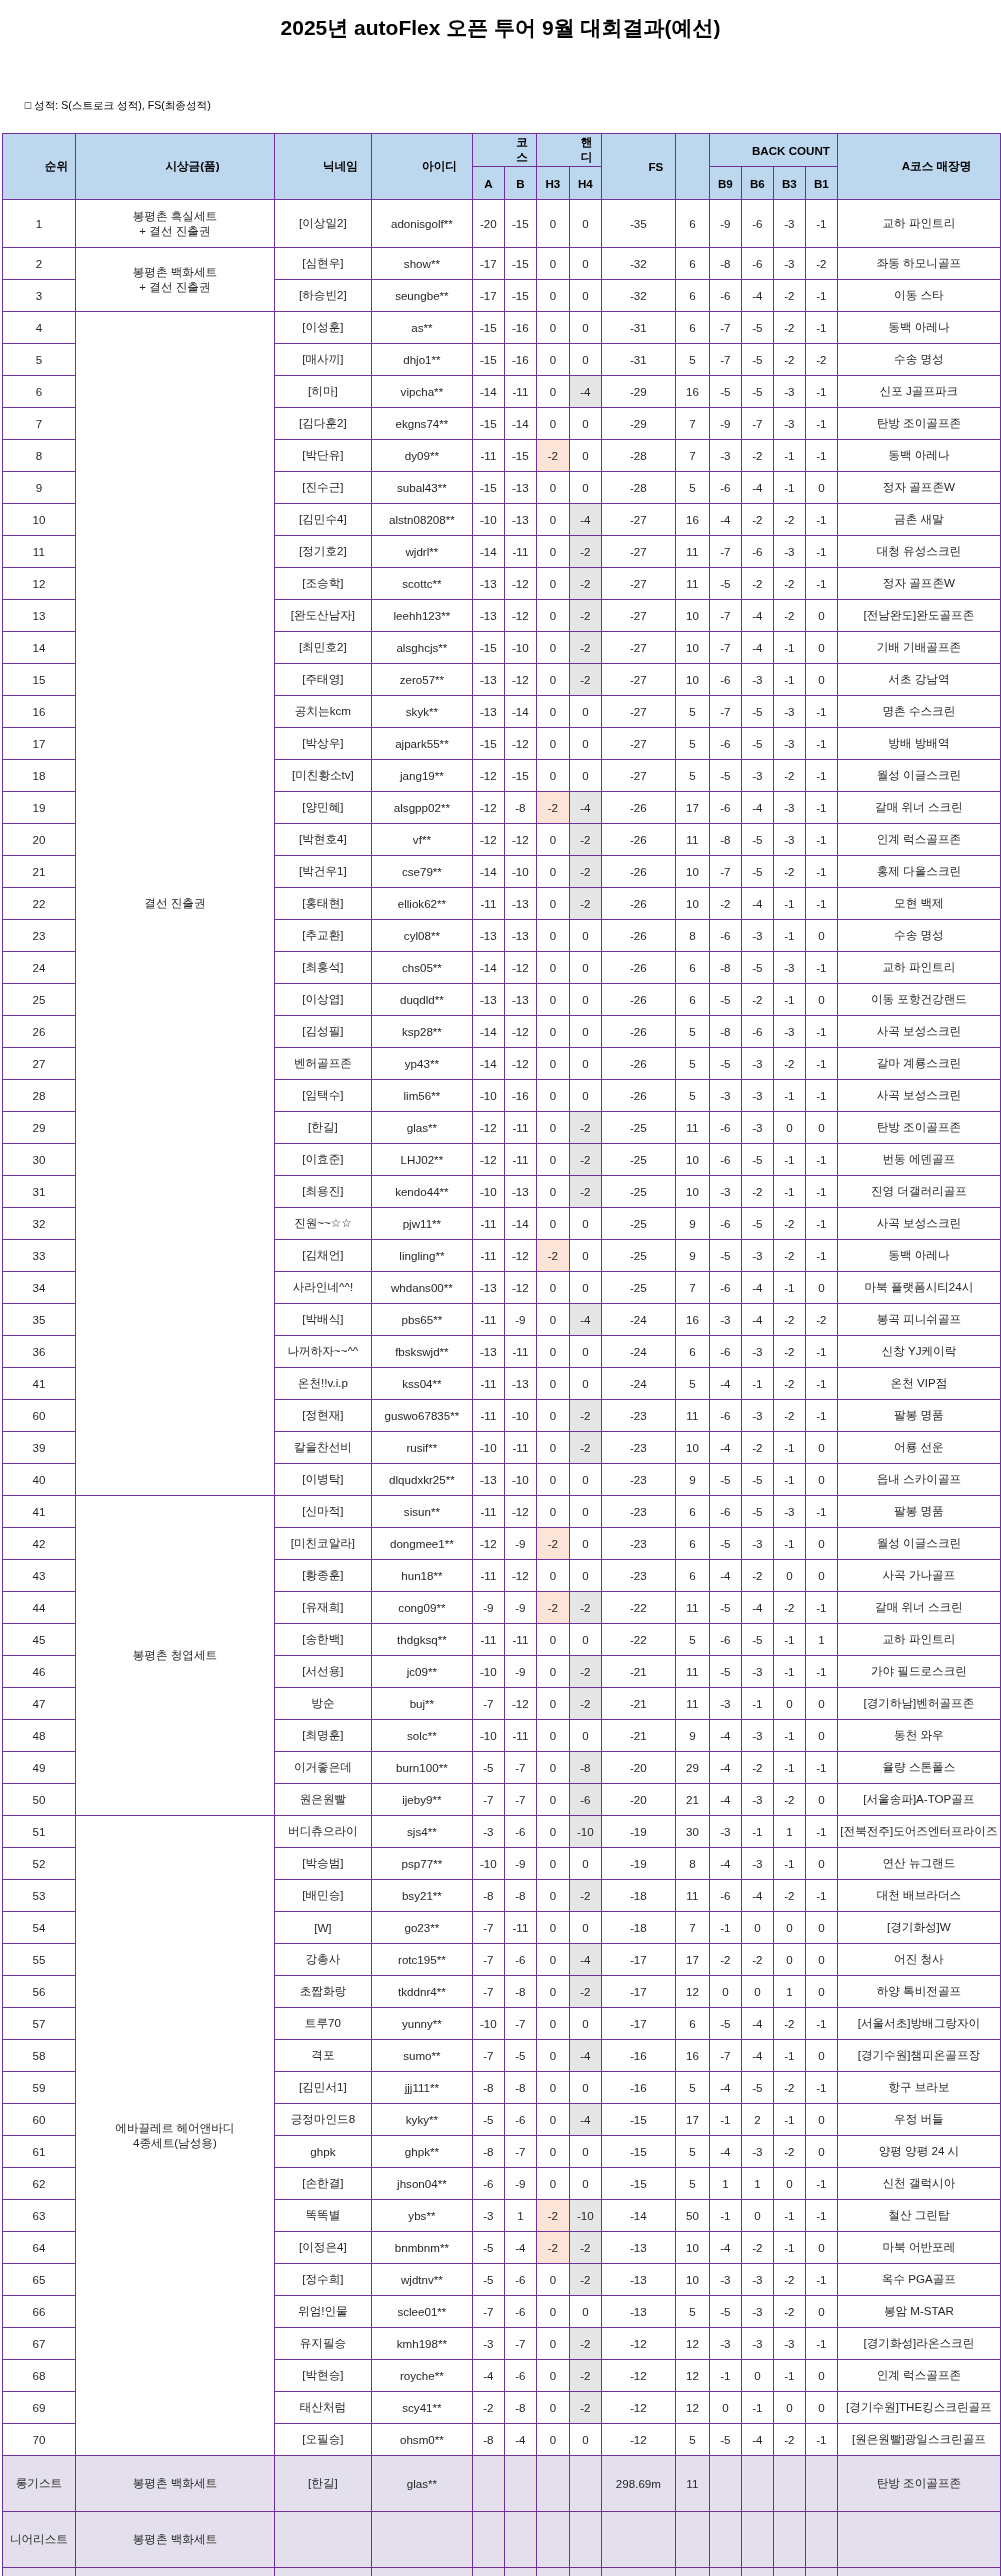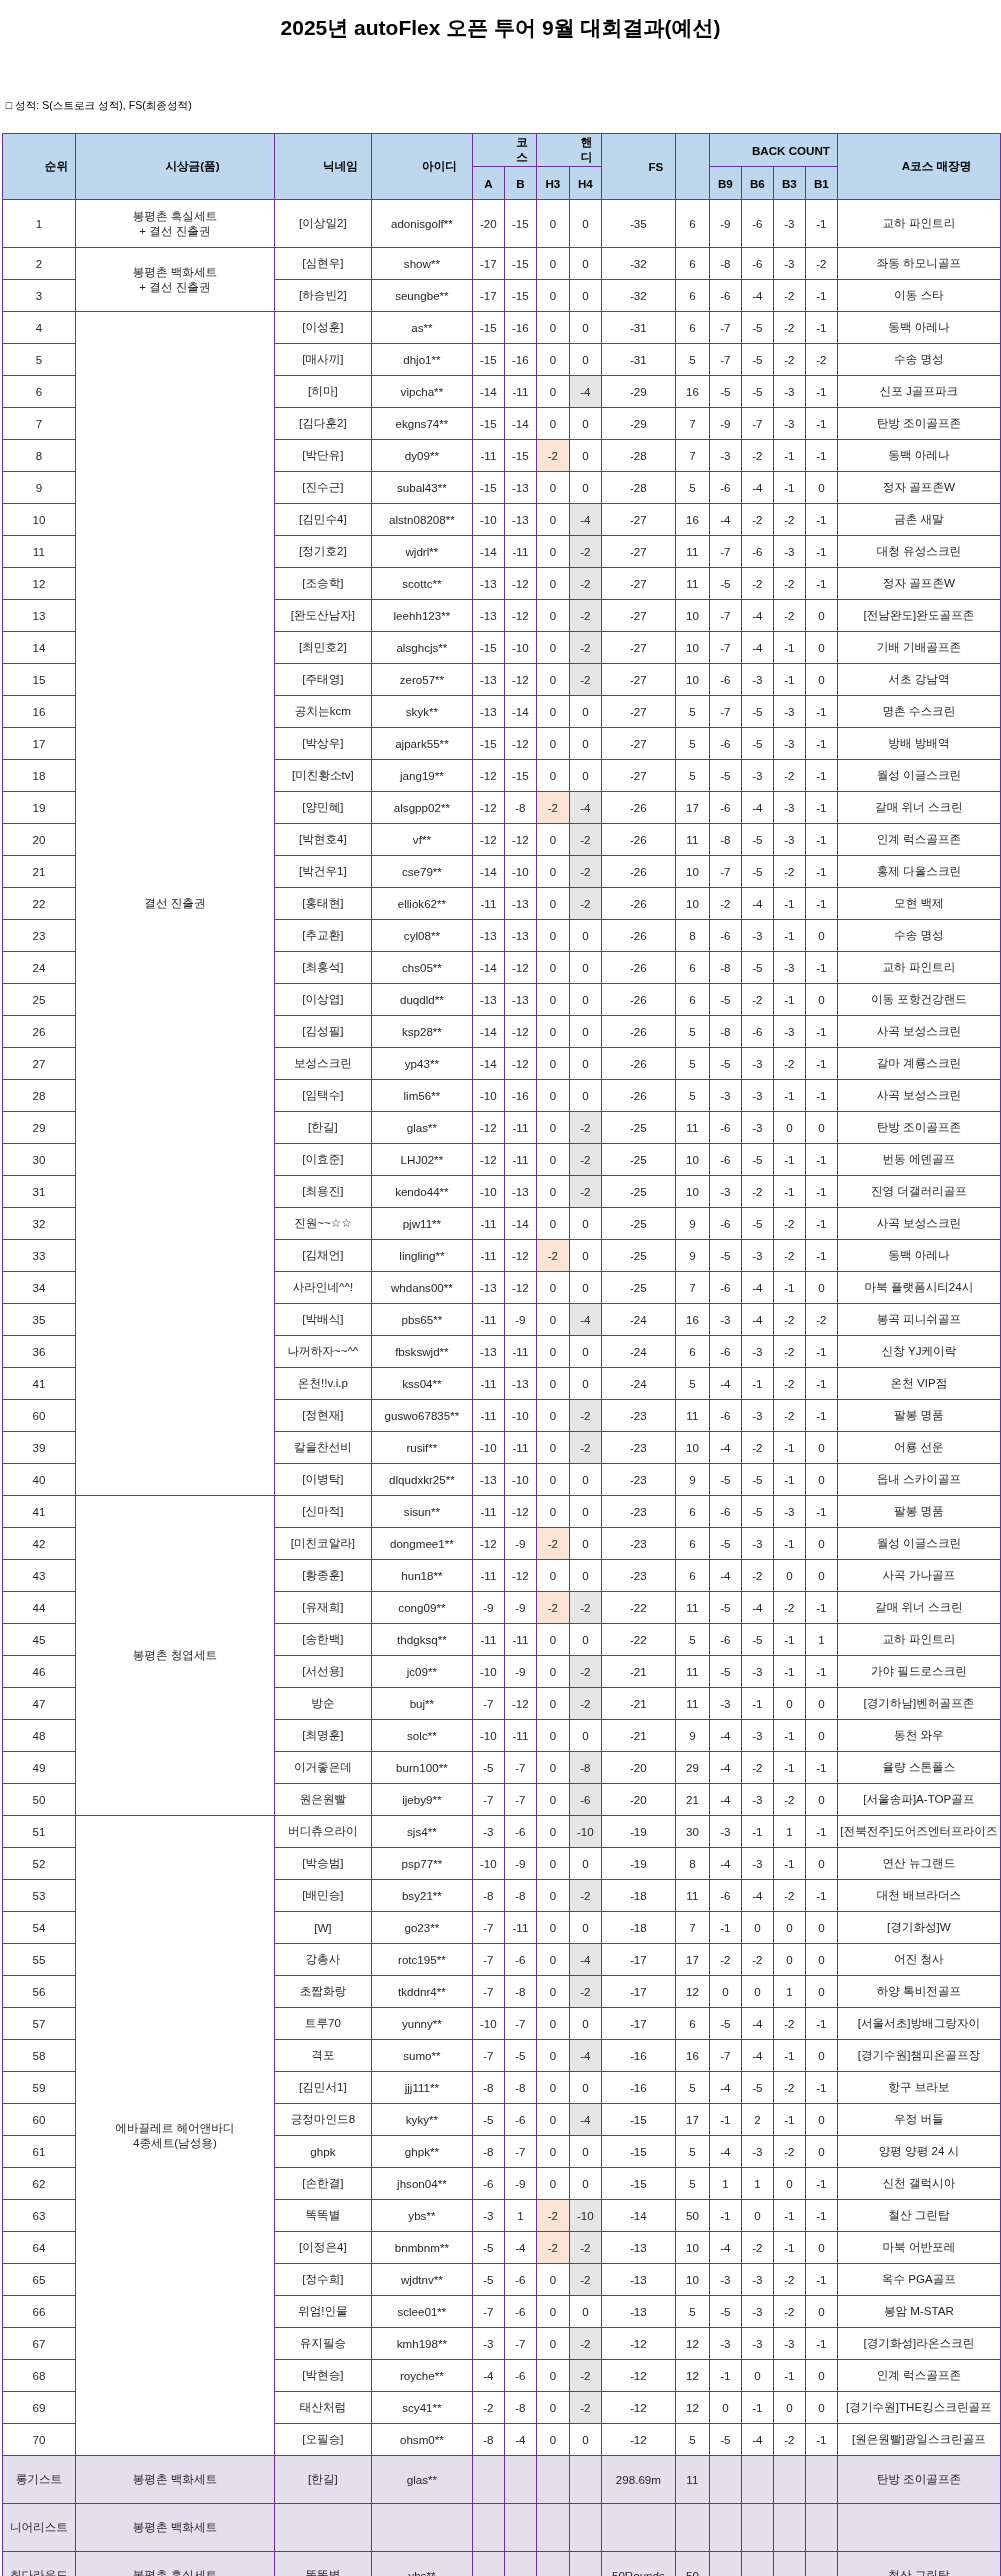--- a/index.html
+++ b/index.html
@@ -18,21 +18,21 @@
     font-family:"Liberation Sans","DejaVu Sans",sans-serif;
     color:var(--text);
   }
   .page{padding:9.7px 1.9px 0 1.9px;}
   .title{
     text-align:center;
     font-size:21px;font-weight:bold;color:#000;
     margin-top:3.9px;
   }
   .notes{margin:56px 0 0 3.9px;font-size:10.6px;color:#000;}
-  .notes .note{line-height:14.5px;}
+  .notes .note{line-height:14.5px;margin-left:19px;}
   table.results{
     margin-top:21px;
     width:997px;
     border-collapse:collapse;
     table-layout:fixed;
     border:1.9px solid var(--border_heavy);
     font-size:11.6px;
   }
   table.results th, table.results td{
     border:1px solid var(--border);
@@ -45,21 +45,21 @@
     background:var(--header_bg);
     font-weight:bold;color:#000;
     height:33px;
   }
   thead tr.h1 th{border-bottom:1px solid var(--border);padding-left:37px;}
   tbody tr{height:32px;}
   tbody tr.first{height:48px;}
   td.prize{white-space:pre-line;line-height:14.5px;}
   td.hl-h3{background:var(--h3_hl);}
   td.hl-h4{background:var(--h4_hl);}
-  tr.summary{height:48px;padding-left:28px;}
+  tr.summary{height:56px;padding-left:28px;}
   tr.summary td{background:var(--summary_bg);}
   tr.summary-first td{border-top:1.9px solid var(--border_heavy);}
   table.results{border-bottom:2.9px solid var(--border_heavy);}
 </style>
 </head>
 <body>
 
 <div class="page">
   <div class="title">2025년 autoFlex 오픈 투어 9월 대회결과(예선)</div>
   <div class="notes">
@@ -525,21 +525,21 @@
           <td>-26</td>
           <td>5</td>
           <td>-8</td>
           <td>-6</td>
           <td>-3</td>
           <td>-1</td>
           <td>사곡 보성스크린</td>
         </tr>
         <tr>
           <td>27</td>
-          <td>보성스크린</td>
+          <td>벤허골프존</td>
           <td>yp43**</td>
           <td>-14</td>
           <td>-12</td>
           <td>0</td>
           <td>0</td>
           <td>-26</td>
           <td>5</td>
           <td>-5</td>
           <td>-3</td>
           <td>-2</td>

